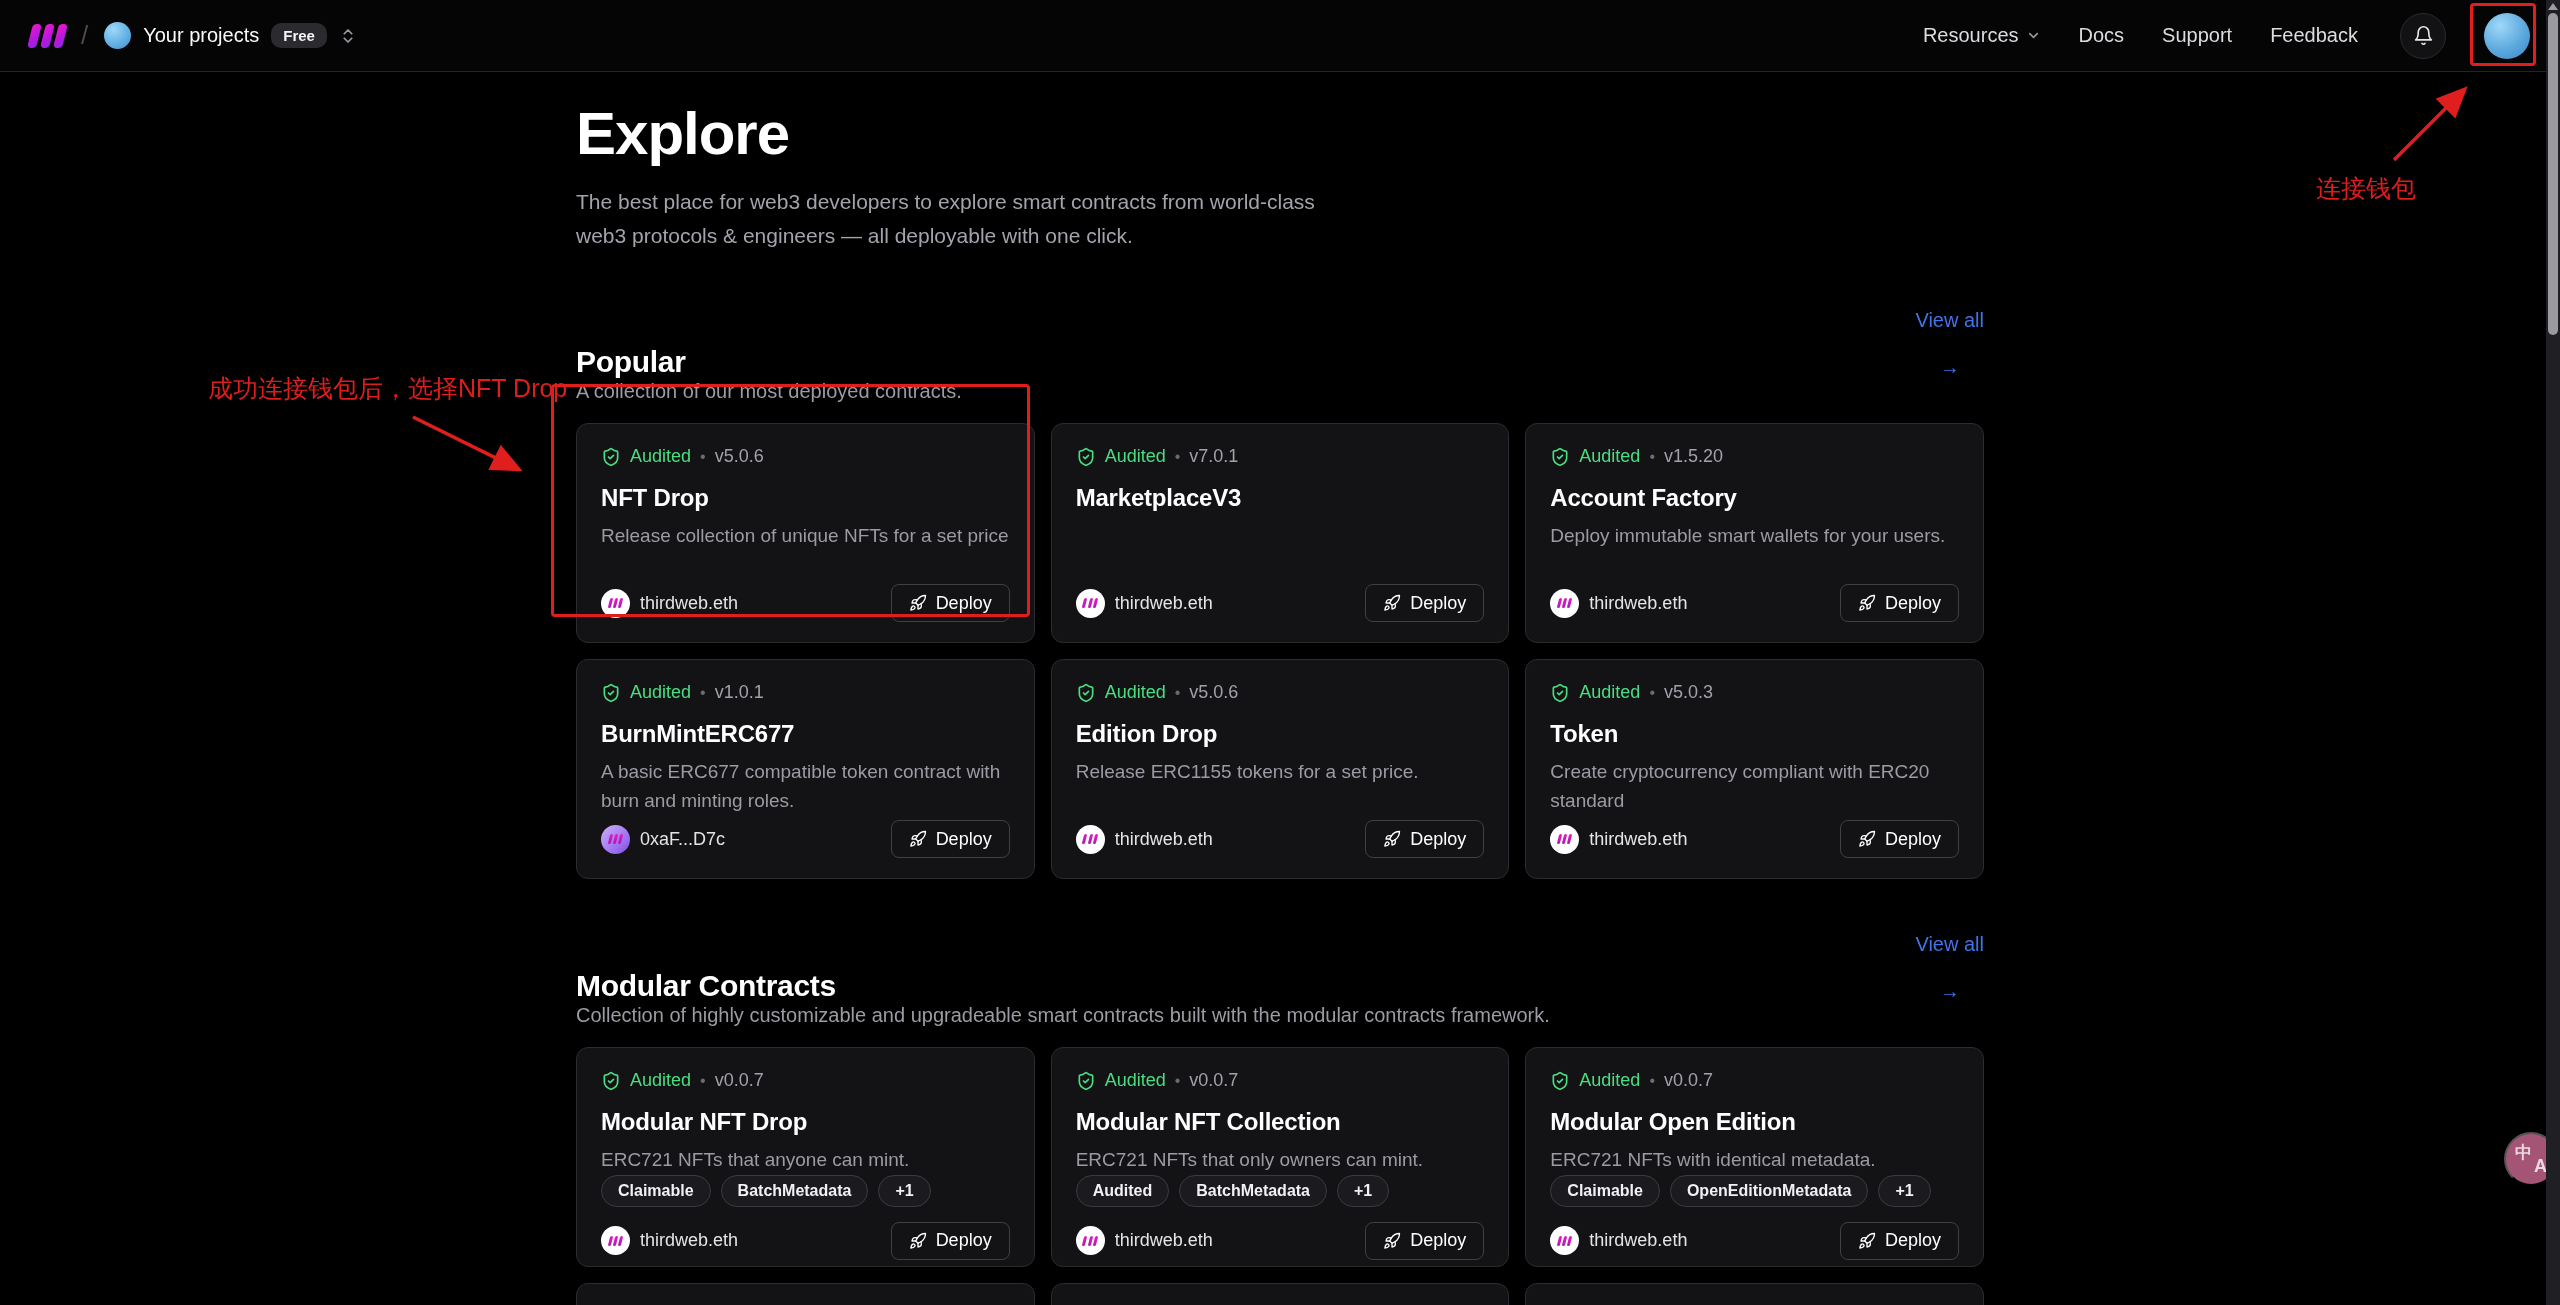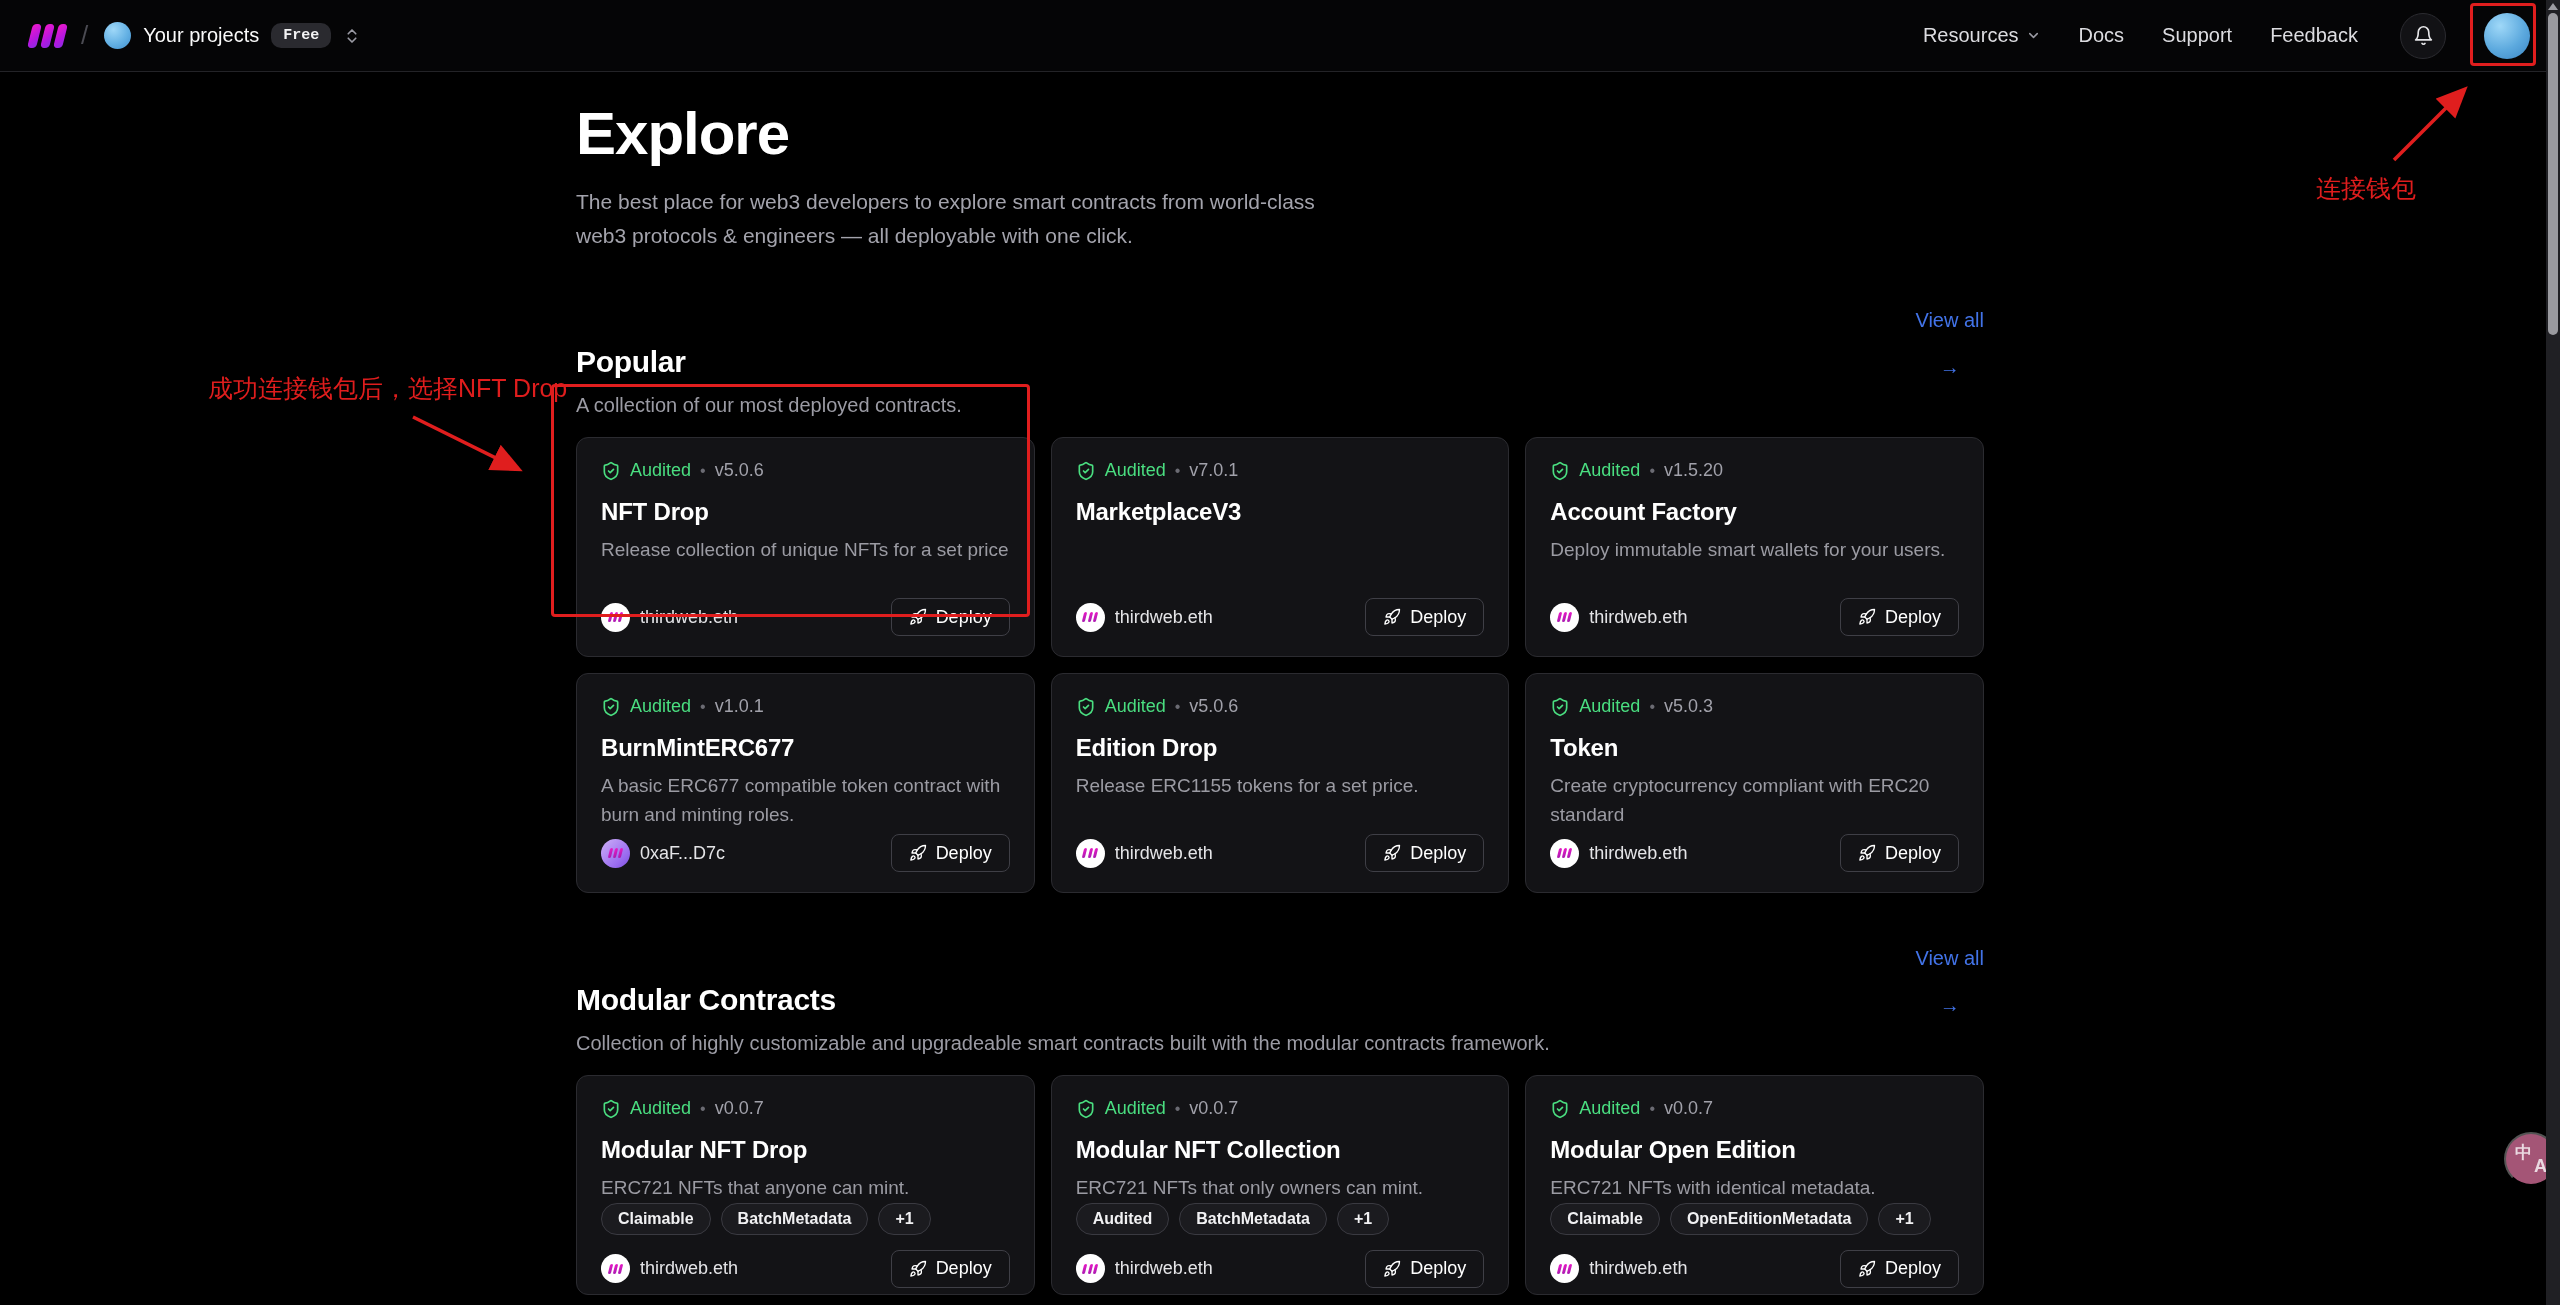--- a/index.html
+++ b/index.html
@@ -24,42 +24,42 @@
   .header-left { display:flex; align-items:center; gap:16px; }
   .tw-logo { display:flex; gap:4px; align-items:center; cursor:pointer; }
   .tw-bar { width:9px; height:24px; border-radius:4px; transform:skewX(-14deg);
     background:linear-gradient(135deg,#f019c8 0%,#b517e0 60%,#8a2be2 100%); }
   .crumb-sep { color:#4b4b52; font-size:26px; font-weight:300; }
   .team-chip { display:flex; align-items:center; gap:12px; cursor:pointer; }
   .avatar-sm { width:27px; height:27px; border-radius:50%;
     background:radial-gradient(circle at 35% 28%, #9fd8f8 0%, #64b1e4 55%, #3f8fd0 100%); }
   .team-name { font-size:20px; font-weight:500; color:#fafafa; }
   .plan-badge { background:#2a2a2f; color:#f4f4f5; font-size:15px; font-weight:700;
-    padding:5px 12px; border-radius:10px; line-height:1;font-family:Liberation Mono, monospace; }
+    padding:5px 12px; border-radius:10px; line-height:1; }
   .updown-icon { color:#9a9aa3; display:flex; }
   .header-right { display:flex; align-items:center; gap:38px; }
   .nav-link { font-size:20px; color:#dcdce0; cursor:pointer; display:flex; align-items:center; gap:7px; }
   .chev { color:#9a9aa3; display:flex; }
   .bell-btn { width:46px; height:46px; border-radius:50%; background:#121215;
     border:1px solid #2b2b30; display:flex; align-items:center; justify-content:center;
     color:#e7e7ea; cursor:pointer; margin-left:4px; }
   .avatar-lg { width:46px; height:46px; border-radius:50%; cursor:pointer;
     background:radial-gradient(circle at 35% 28%, #9fd8f8 0%, #5ca9de 55%, #3a86c6 100%); }
 
   
   .main { width:1408px; margin:0 auto; padding-top:30px; }
   .hero-title { font-size:60px; font-weight:700; letter-spacing:-1px; line-height:1.05; }
   .hero-sub { margin-top:20px; font-size:21px; line-height:1.62; color:#a3a3ac; max-width:775px; }
 
   .section { margin-top:56px; }
   .section.second { margin-top:54px; }
   .section-head { display:flex; justify-content:space-between; align-items:flex-end; }
   .section-title { font-size:30px; font-weight:700; letter-spacing:-0.3px; }
   .view-all { font-size:20px; color:#4273e8; display:flex; gap:24px; align-items:center; cursor:pointer;flex-direction:column; }
-  .section-sub { margin-top:15px; font-size:20px; color:#9b9ba4; }
+  .section-sub { margin-top:1px; font-size:20px; color:#9b9ba4; }
 
   .grid { margin-top:20px; display:grid; grid-template-columns:repeat(3,1fr); gap:16px; }
   .card {
     background:#131316; border:1px solid #2b2b30; border-radius:12px;
     height:220px; padding:22px 24px 20px; display:flex; flex-direction:column;
     cursor:pointer;
   }
   .badge-row { display:flex; align-items:center; gap:9px; }
   .shield { display:flex; color:#4ade80; }
   .audited { color:#4ade80; font-size:18px; font-weight:500; }

